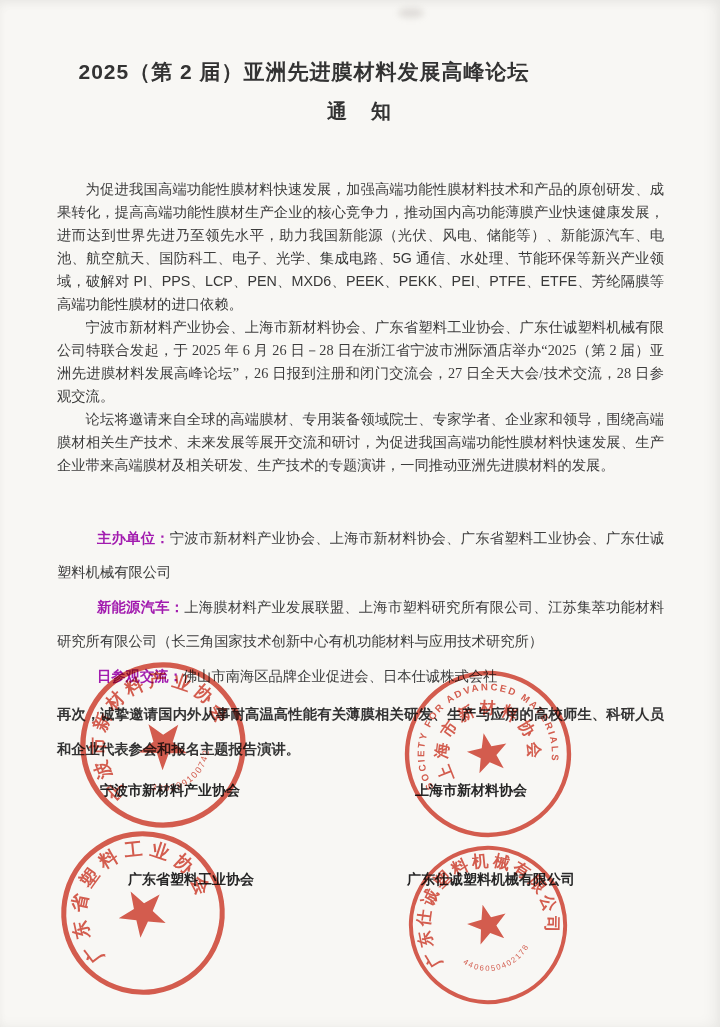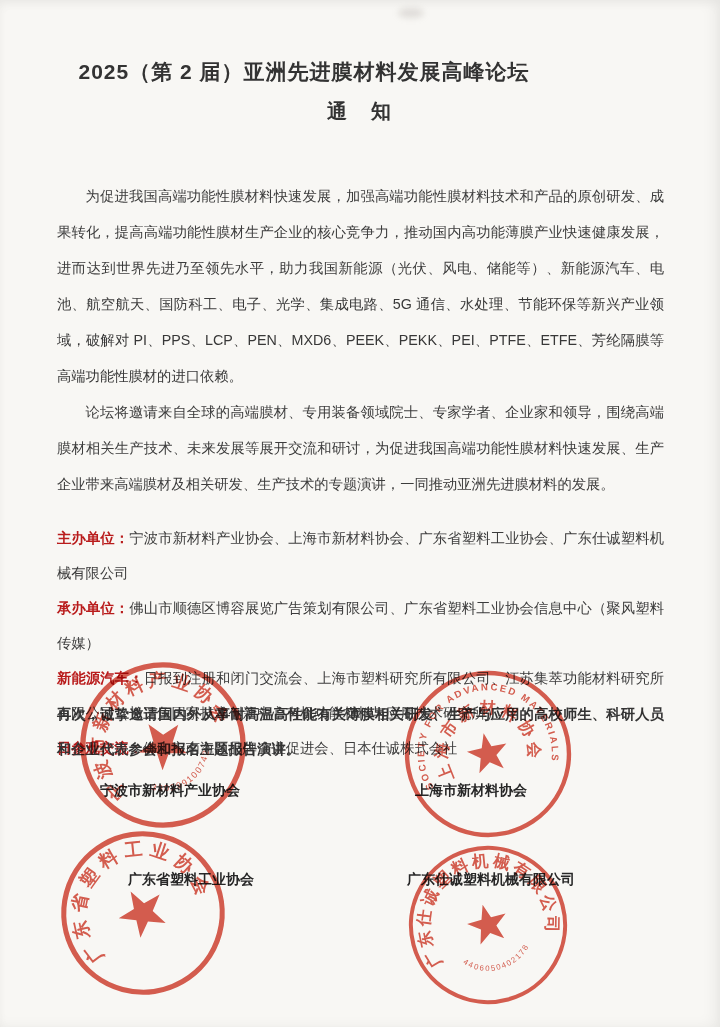--- a/index.html
+++ b/index.html
@@ -19,32 +19,32 @@
     font-family:"Liberation Sans","DejaVu Sans",sans-serif;
     font-weight:bold;font-size:21px;color:#333;letter-spacing:1px;margin-left:6px;
   }
   .subtitle{
     position:absolute;top:98px;left:0;width:720px;text-align:center;
     font-family:"Liberation Sans","DejaVu Sans",sans-serif;
     font-weight:bold;font-size:20px;color:#333;letter-spacing:2px;
   }
   .bodytext{
     position:absolute;left:57px;top:178px;width:607px;
-    font-size:14.3px;line-height:36px;text-align:justify;color:#3c3c3c;
+    font-size:14.3px;line-height:23px;text-align:justify;color:#3c3c3c;
   }
   .bodytext p{margin:0;text-indent:2em;}
   .sans{font-family:"Liberation Sans","DejaVu Sans",sans-serif;color:#383838;}
   .sections{
     position:absolute;left:57px;top:521px;width:607px;
     font-size:14.3px;line-height:34px;text-align:justify;color:#3c3c3c;
   }
   .section-line{margin:0 0 1px 0;}
   .section-label{
-    font-family:Liberation Mono, monospace;
-    font-weight:bold;color:#b91c1c;
+    font-family:Liberation Sans, sans-serif;
+    font-weight:bold;color:#a21caf;margin-left:40px;
   }
   .p4{
     position:absolute;left:57px;top:697px;width:607px;
     font-family:"Liberation Sans","DejaVu Sans",sans-serif;
     font-size:14.3px;line-height:35px;text-align:justify;
     font-weight:600;color:#333;
   }
   .sig{
     position:absolute;
     font-family:"Liberation Sans","DejaVu Sans",sans-serif;
@@ -73,27 +73,27 @@
 
 <div class="page">
 
   <div class="smudge"></div>
 
   <div class="title">2025（第 2 届）亚洲先进膜材料发展高峰论坛</div>
   <div class="subtitle">通　知</div>
 
   <div class="bodytext">
     <p><span>为促进我国高端功能性膜材料快速发展，加强高端功能性膜材料技术和产品的原创研发、成果转化，提高高端功能性膜材生产企业的核心竞争力，推动国内高功能薄膜产业快速健康发展，进而达到世界先进乃至领先水平，助力我国新能源（光伏、风电、储能等）、新能源汽车、电池、航空航天、国防科工、电子、</span><span class="sans">光学、集成电路、5G 通信、水处理、节能环保等新兴产业领域，破解对 PI、PPS、LCP、PEN、MXD6、PEEK、PEKK、PEI、PTFE、ETFE、芳纶隔膜等高端功能性膜材的进口依赖。</span></p>
+    <p>宁波市新材料产业协会、上海市新材料协会、广东省塑料工业协会、广东仕诚塑料机械有限公司特联合发起，于 2025 年 6 月 26 日－28 日在浙江省宁波市洲际酒店举办“2025（第 2 届）亚洲先进膜材料发展高峰论坛”，26 日报到注册和闭门交流会，27 日全天大会/技术交流，28 日参观交流。</p>
     <p>论坛将邀请来自全球的高端膜材、专用装备领域院士、专家学者、企业家和领导，围绕高端膜材相关生产技术、未来发展等展开交流和研讨，为促进我国高端功能性膜材料快速发展、生产企业带来高端膜材及相关研发、生产技术的专题演讲，一同推动亚洲先进膜材料的发展。</p>
   </div>
 
   <div class="sections">
     <div class="section-line"><span class="section-label">主办单位：</span><span>宁波市新材料产业协会、上海市新材料协会、广东省塑料工业协会、广东仕诚塑料机械有限公司</span></div>
-    <div class="section-line"><span class="section-label">承办单位：</span><span>佛山市顺德区博容展览广告策划有限公司、广东省塑料工业协会信息中心（聚风塑料传媒）</span></div>
-    <div class="section-line"><span class="section-label">新能源汽车：</span><span>日报到注册和闭门交流会、上海市塑料研究所有限公司、江苏集萃功能材料研究所有限公司（长三角国家技术创新中心有机功能材料与应用技术研究所）</span></div>
+    <div class="section-line"><span class="section-label">新能源汽车：</span><span>上海膜材料产业发展联盟、上海市塑料研究所有限公司、江苏集萃功能材料研究所有限公司（长三角国家技术创新中心有机功能材料与应用技术研究所）</span></div>
     <div class="section-line"><span class="section-label">日参观交流：</span><span>佛山市南海区品牌企业促进会、日本仕诚株式会社</span></div>
   </div>
 
   <div class="p4">再次，诚挚邀请国内外从事耐高温高性能有关薄膜相关研发、生产与应用的高校师生、科研人员和企业代表参会和报名主题报告演讲。</div>
 
   <div class="sig sig1">宁波市新材料产业协会</div>
   <div class="sig sig2">上海市新材料协会</div>
   <div class="sig sig3">广东省塑料工业协会</div>
   <div class="sig sig4">广东仕诚塑料机械有限公司</div>
 

